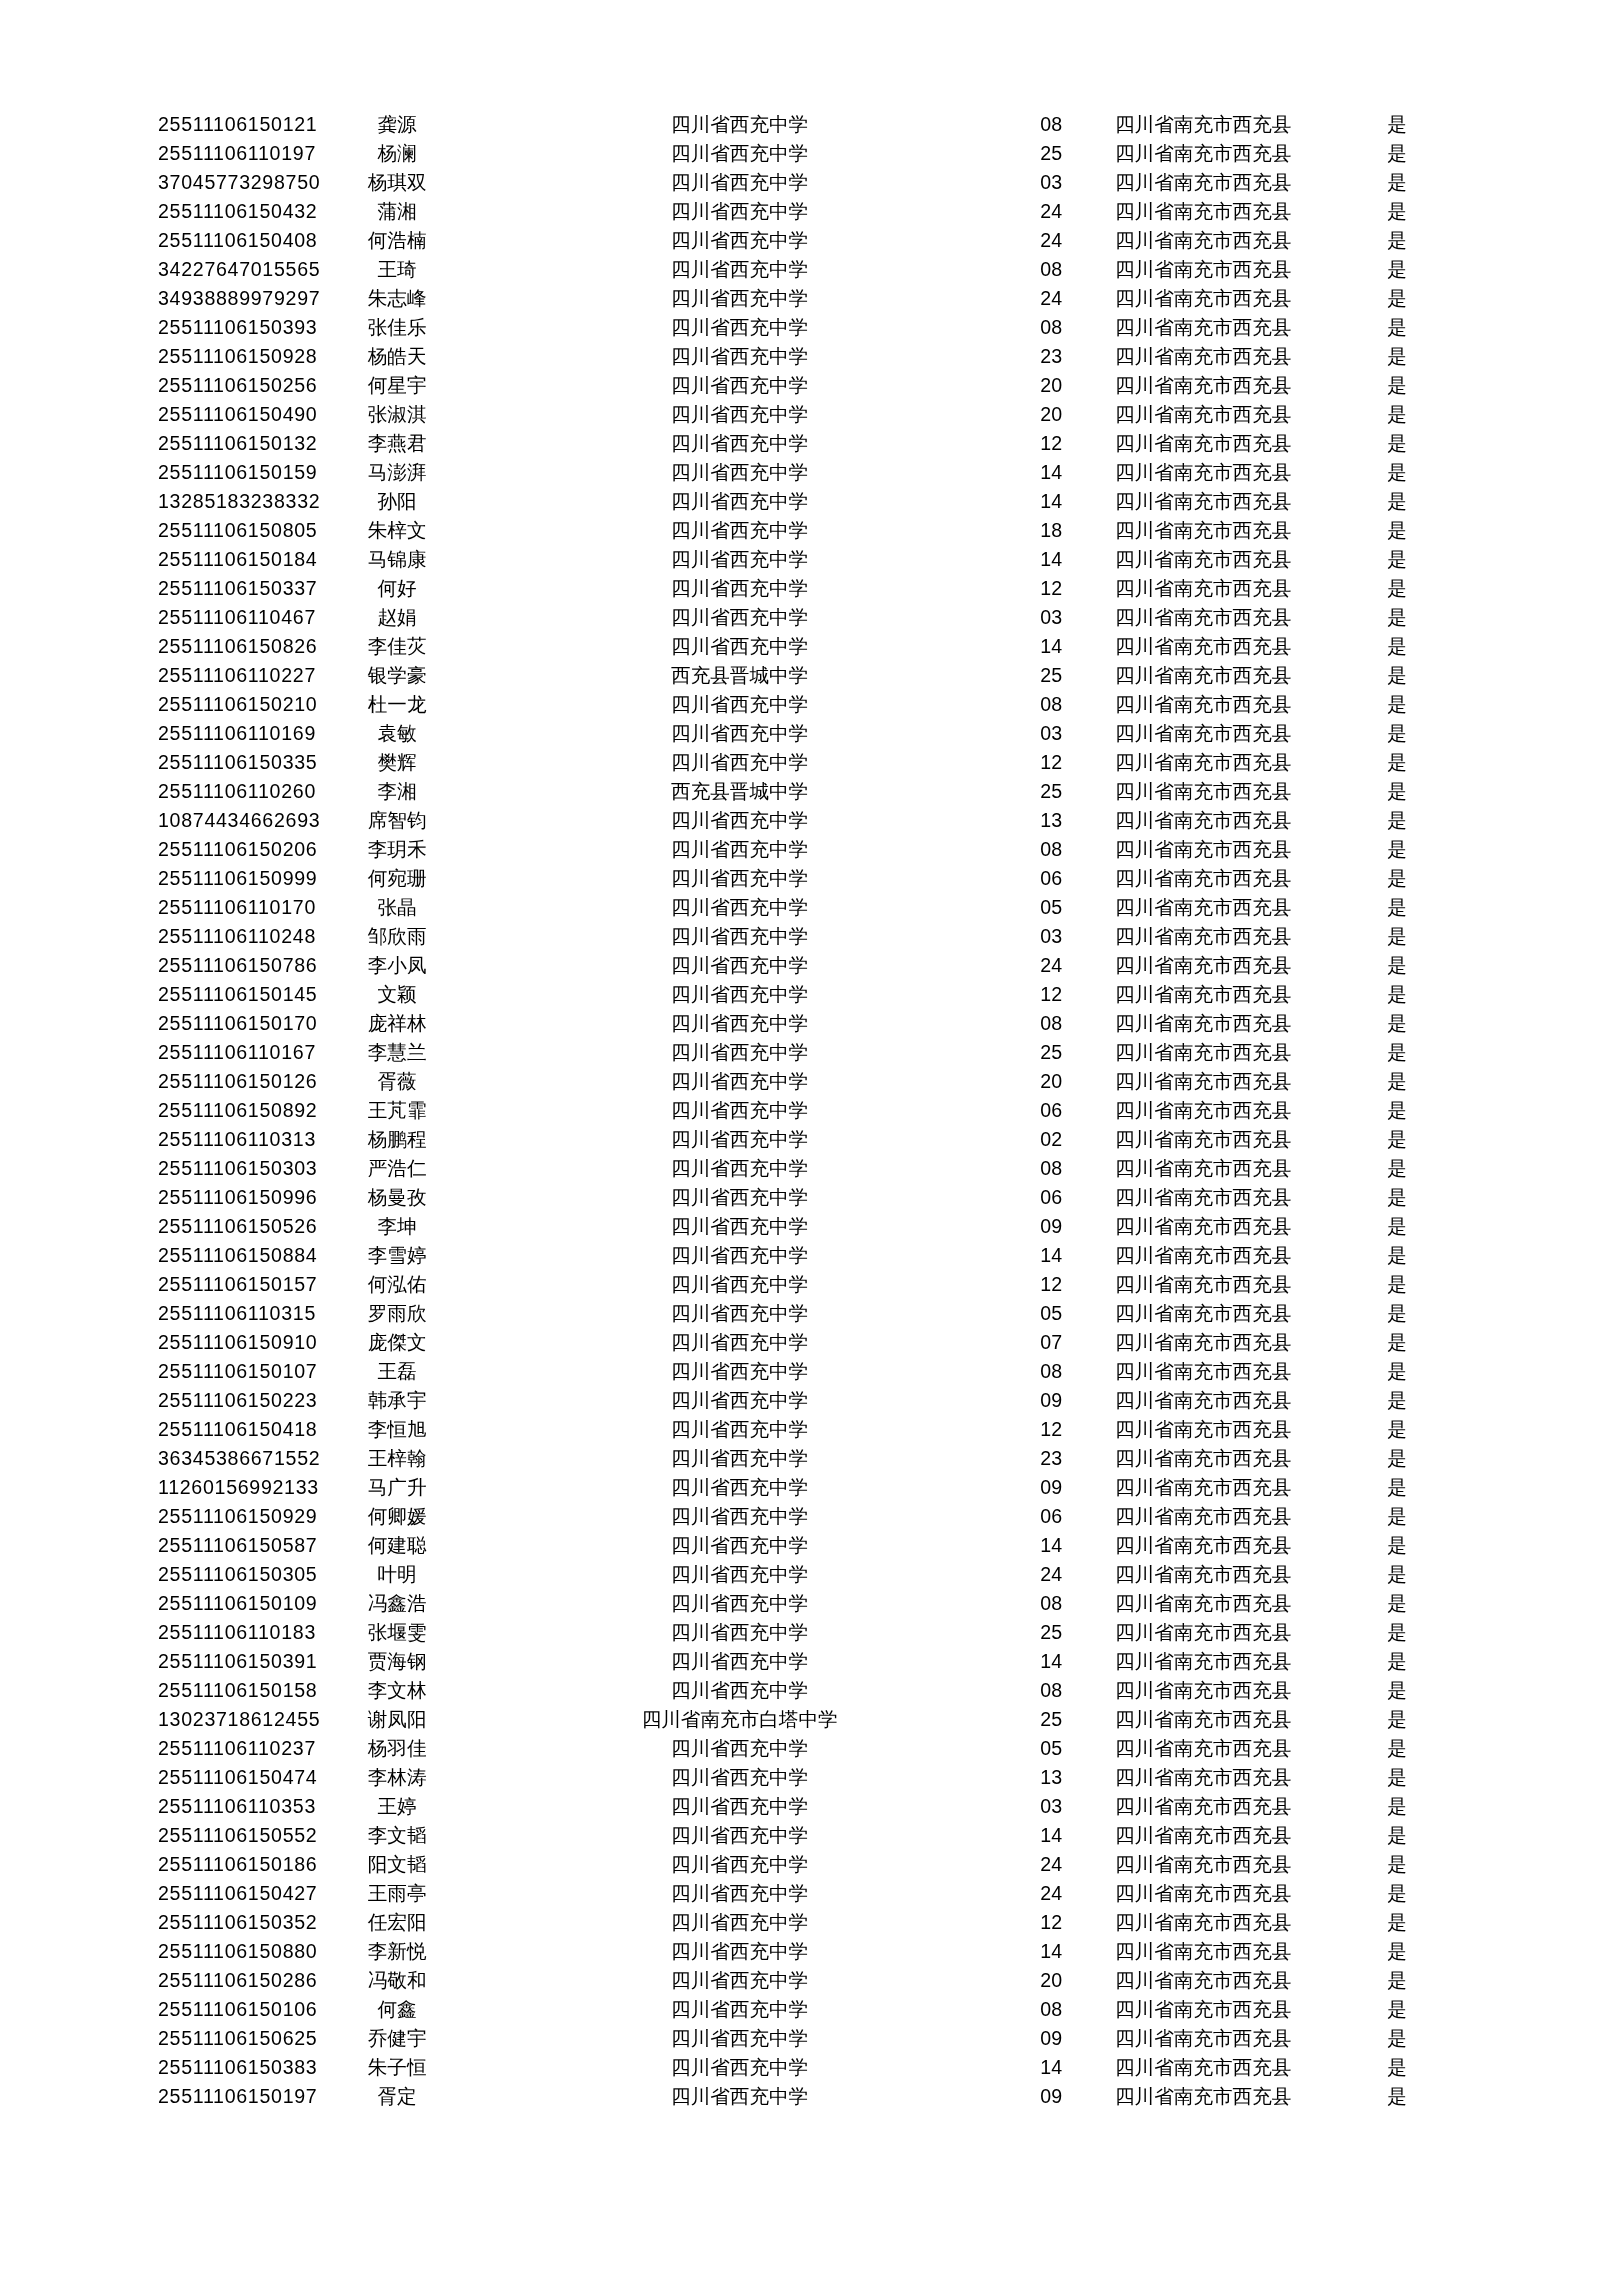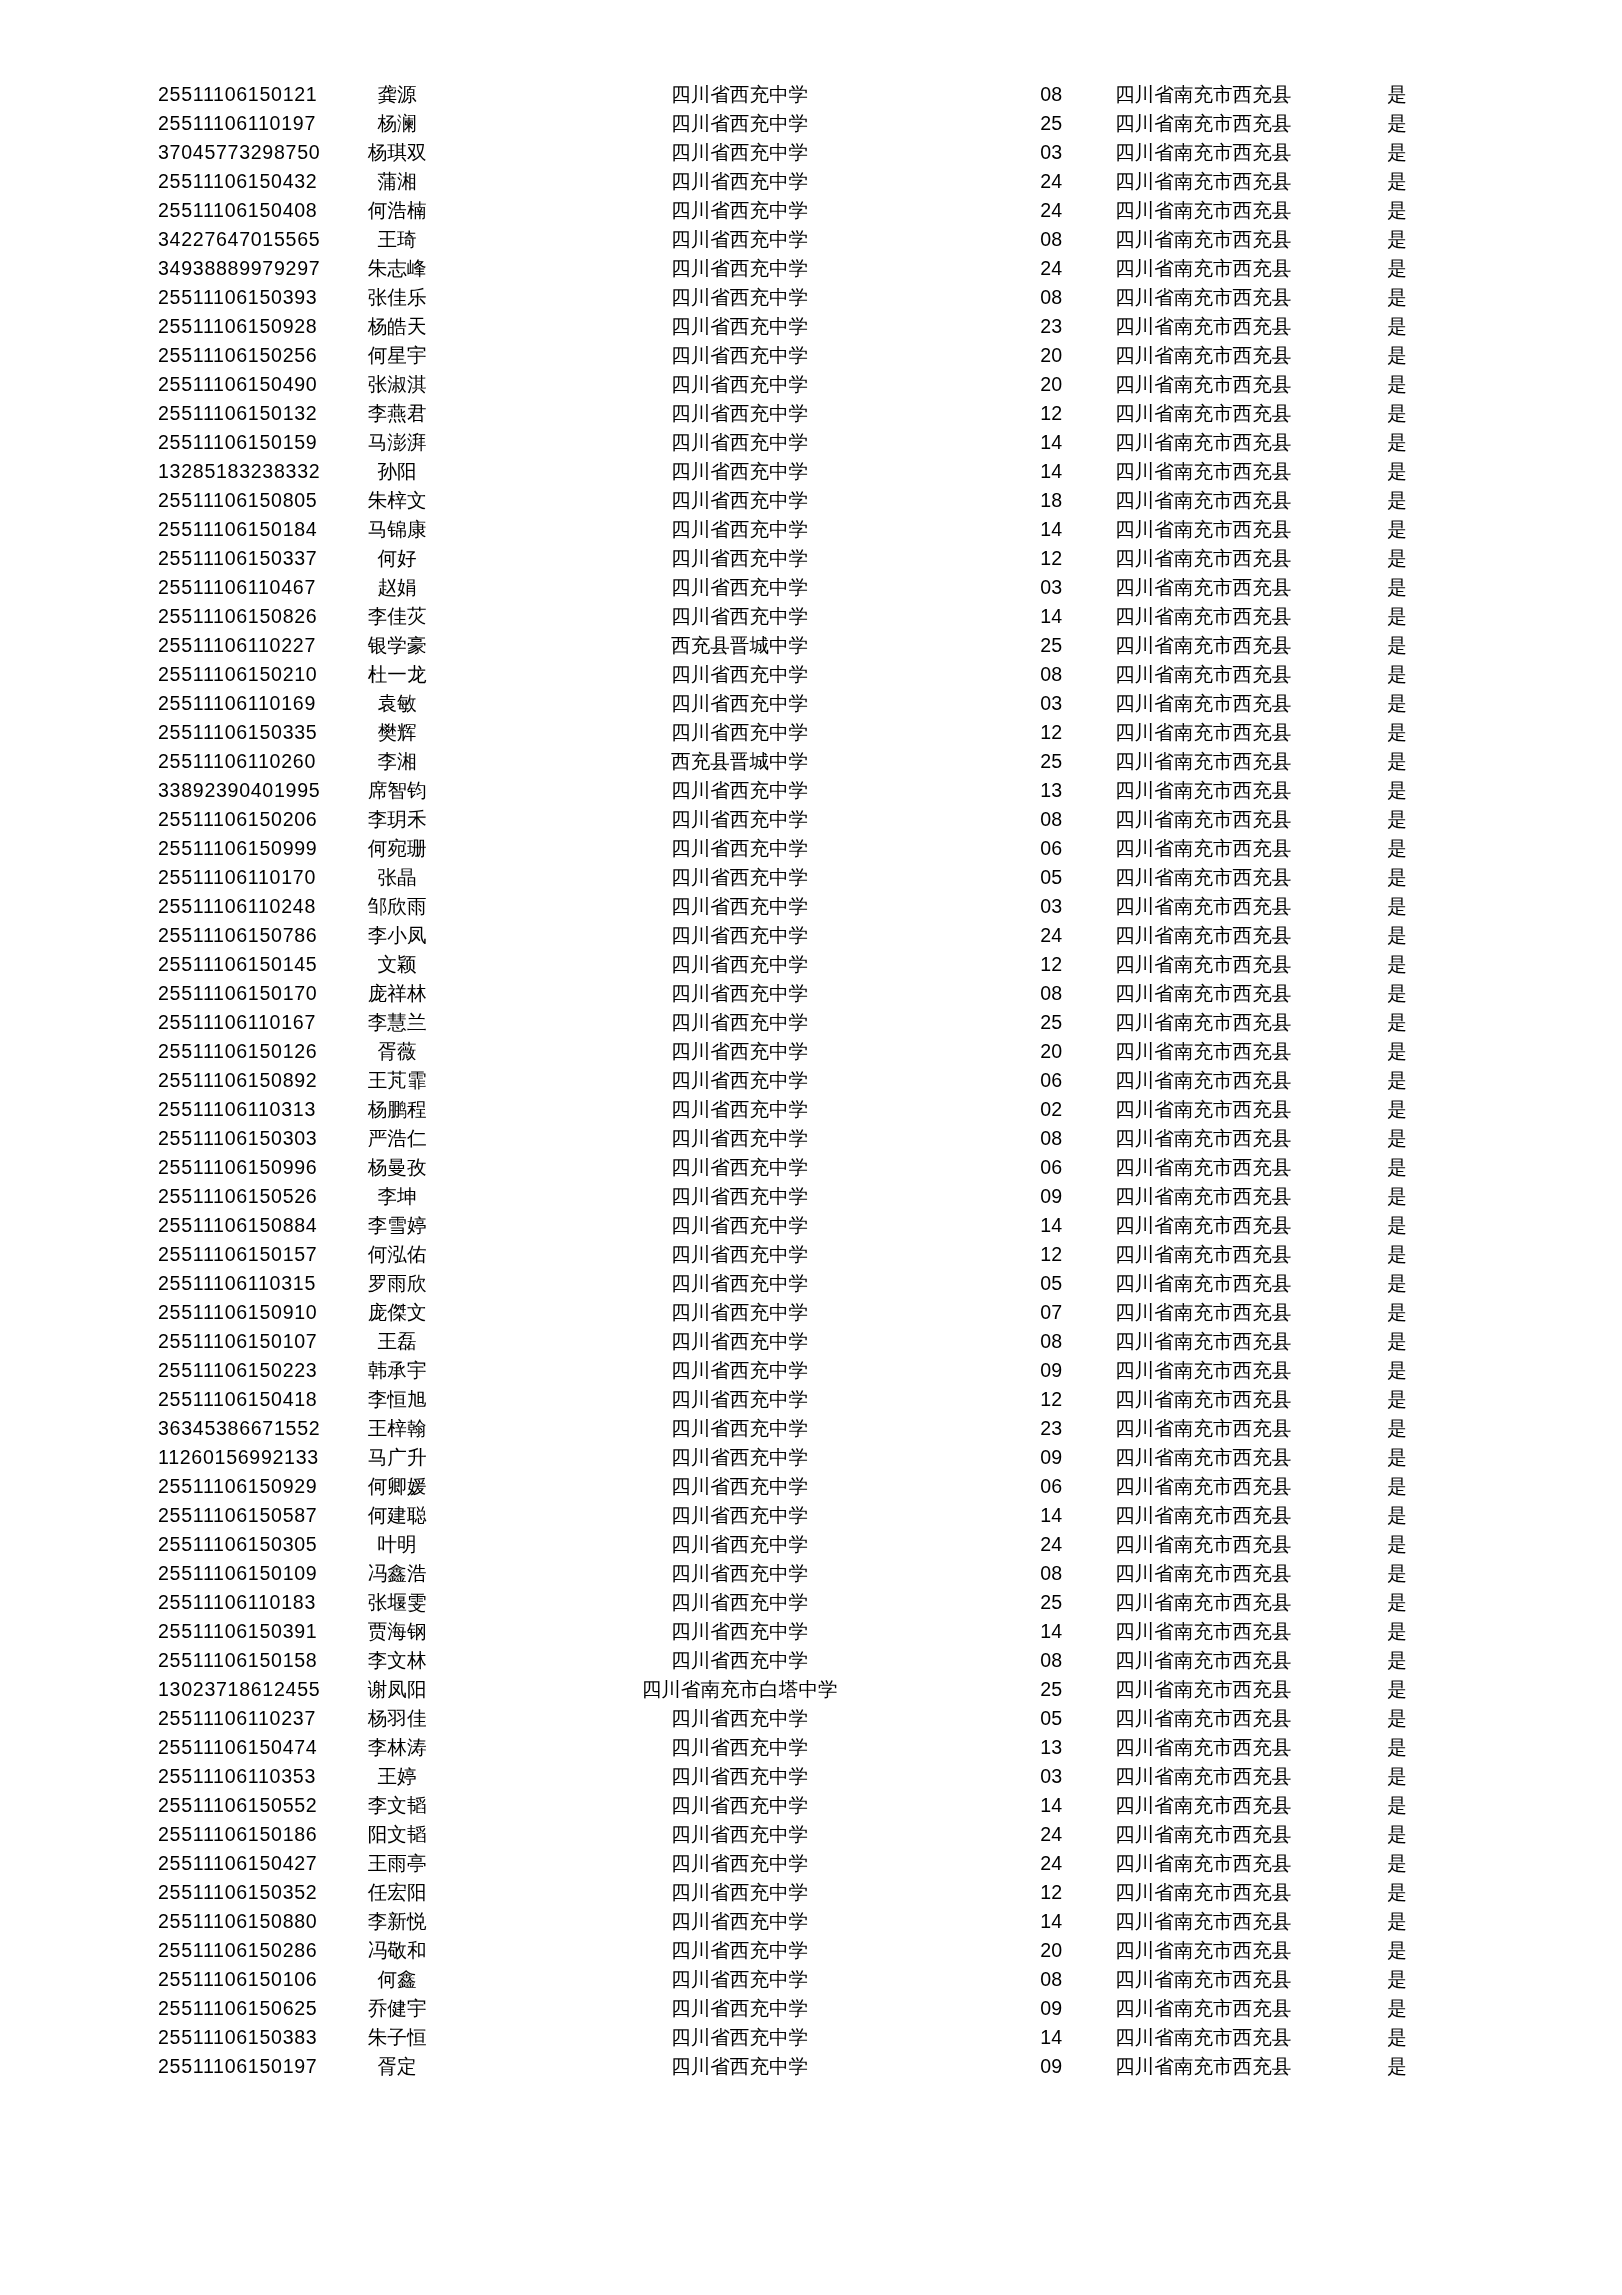--- a/index.html
+++ b/index.html
@@ -6,21 +6,21 @@
   body {
     width: 1623px; height: 2295px;
     background: #ffffff;
     color: #000000;
     overflow: hidden;
     font-family: "Liberation Sans", "DejaVu Sans", sans-serif;
   }
   #sheet {
     position: relative;
     width: 1441px; height: 2295px;
-    padding-top: 80px;
+    padding-top: 110px;
     box-sizing: border-box;
   }
   .row {
     display: flex;
     align-items: center;
     height: 29px;
     font-size: 19.6px;
     line-height: 29px;
     white-space: nowrap;
   }
@@ -253,21 +253,21 @@
     <div class="row">
       <span class="c-id">25511106110260</span>
       <span class="c-name cjk">李湘</span>
       <span class="c-school cjk">西充县晋城中学</span>
       <span class="c-num">25</span>
       <span class="c-region cjk">四川省南充市西充县</span>
       <span class="c-flag cjk">是</span>
     </div>
 
     <div class="row">
-      <span class="c-id">33892390401995</span>
+      <span class="c-id">10874434662693</span>
       <span class="c-name cjk">席智钧</span>
       <span class="c-school cjk">四川省西充中学</span>
       <span class="c-num">13</span>
       <span class="c-region cjk">四川省南充市西充县</span>
       <span class="c-flag cjk">是</span>
     </div>
 
     <div class="row">
       <span class="c-id">25511106150206</span>
       <span class="c-name cjk">李玥禾</span>

